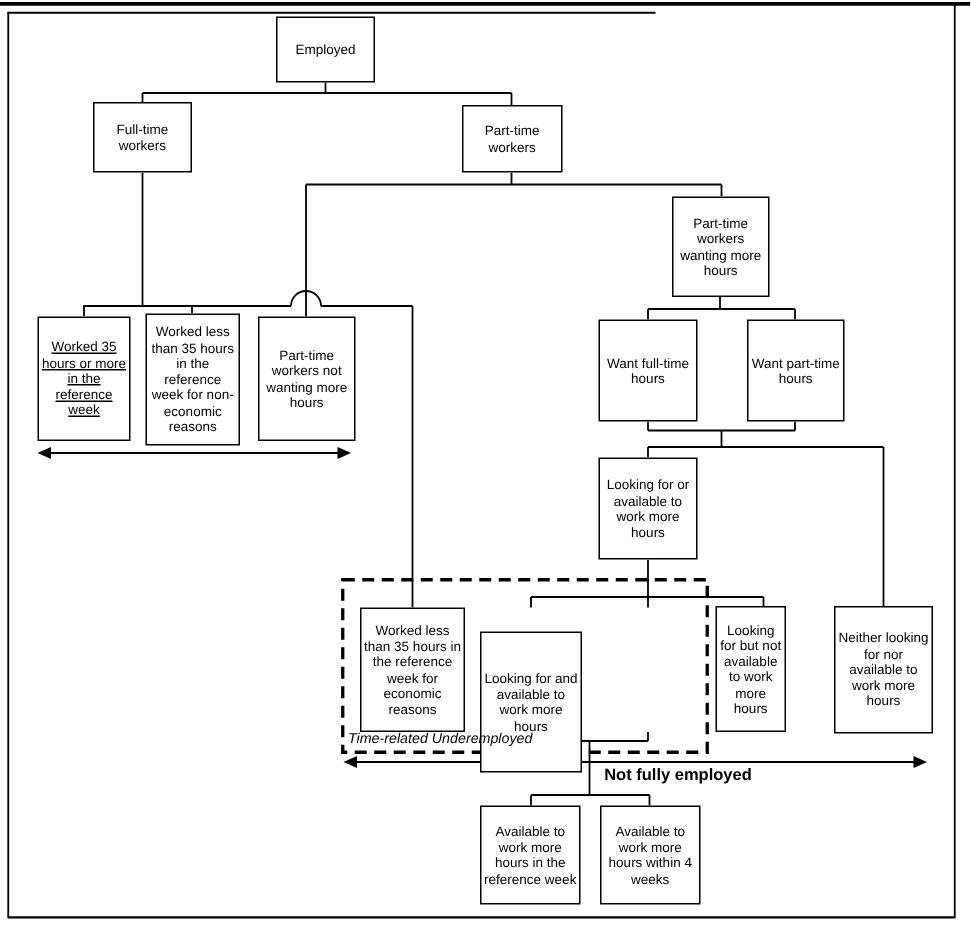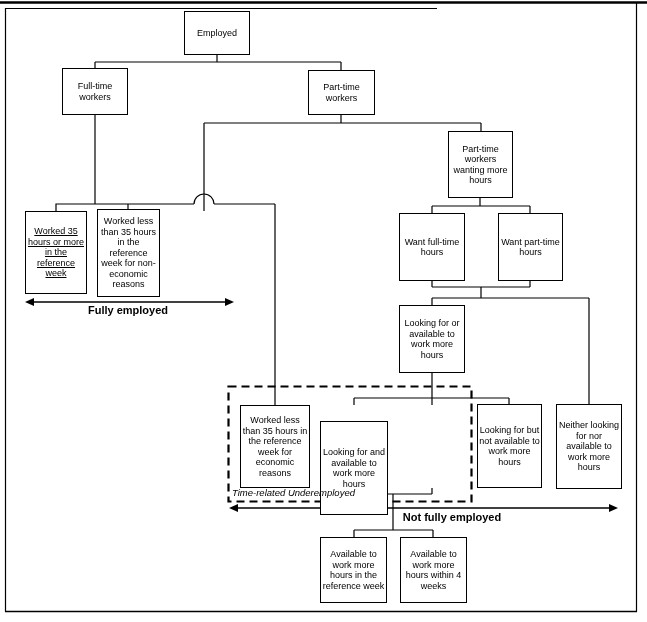--- a/index.html
+++ b/index.html
@@ -97,41 +97,41 @@
   <div class="box" style="left:184px;top:11px;width:66px;height:44px;">Employed</div>
 
   <div class="box" style="left:62px;top:68px;width:66px;height:47px;">Full-time workers</div>
 
   <div class="box" style="left:308px;top:70px;width:67px;height:45px;">Part-time workers</div>
 
   <div class="box" style="left:25px;top:211px;width:62px;height:83px;text-decoration:underline;">Worked 35 hours or more in the reference week</div>
 
   <div class="box" style="left:97px;top:209px;width:63px;height:88px;">Worked less than 35 hours in the reference week for non-economic reasons</div>
 
+  <div class="box" style="left:172px;top:211px;width:65px;height:83px;">Part-time workers not wanting more hours</div>
 
   <div class="box" style="left:448px;top:131px;width:65px;height:67px;text-align:center;">Part-time workers wanting more hours</div>
 
   <div class="box" style="left:399px;top:213px;width:66px;height:68px;">Want full-time hours</div>
 
   <div class="box" style="left:498px;top:213px;width:65px;height:68px;">Want part-time hours</div>
 
   <div class="box" style="left:399px;top:305px;width:66px;height:68px;">Looking for or available to work more hours</div>
 
   <div class="box" style="left:240px;top:405px;width:70px;height:83px;">Worked less than 35 hours in the reference week for economic reasons</div>
 
   <div class="box" style="left:320px;top:421px;width:68px;height:94px;">Looking for and available to work more hours</div>
 
 
-  <div class="box" style="left:477px;top:404px;width:65px;height:84px;">Looking for but not available to work more hours</div>
+  <div class="box" style="left:477px;top:404px;width:47px;height:84px;">Looking for but not available to work more hours</div>
 
   <div class="box" style="left:556px;top:404px;width:66px;height:85px;">Neither looking for nor available to work more hours</div>
 
   <div class="box" style="left:320px;top:537px;width:67px;height:66px;">Available to work more hours in the reference week</div>
 
   <div class="box" style="left:400px;top:537px;width:67px;height:66px;">Available to work more hours within 4 weeks</div>
 
-  <div class="lbl-bold" style="left:48px;top:304px;width:160px;">Fully employed</div>
 
   <div class="lbl-bold" style="left:396px;top:511px;width:112px;">Not fully employed</div>
 
   <div class="lbl-italic" style="left:232px;top:488px;">Time-related Underemployed</div>
 
 </div>
 
 </body></html>

